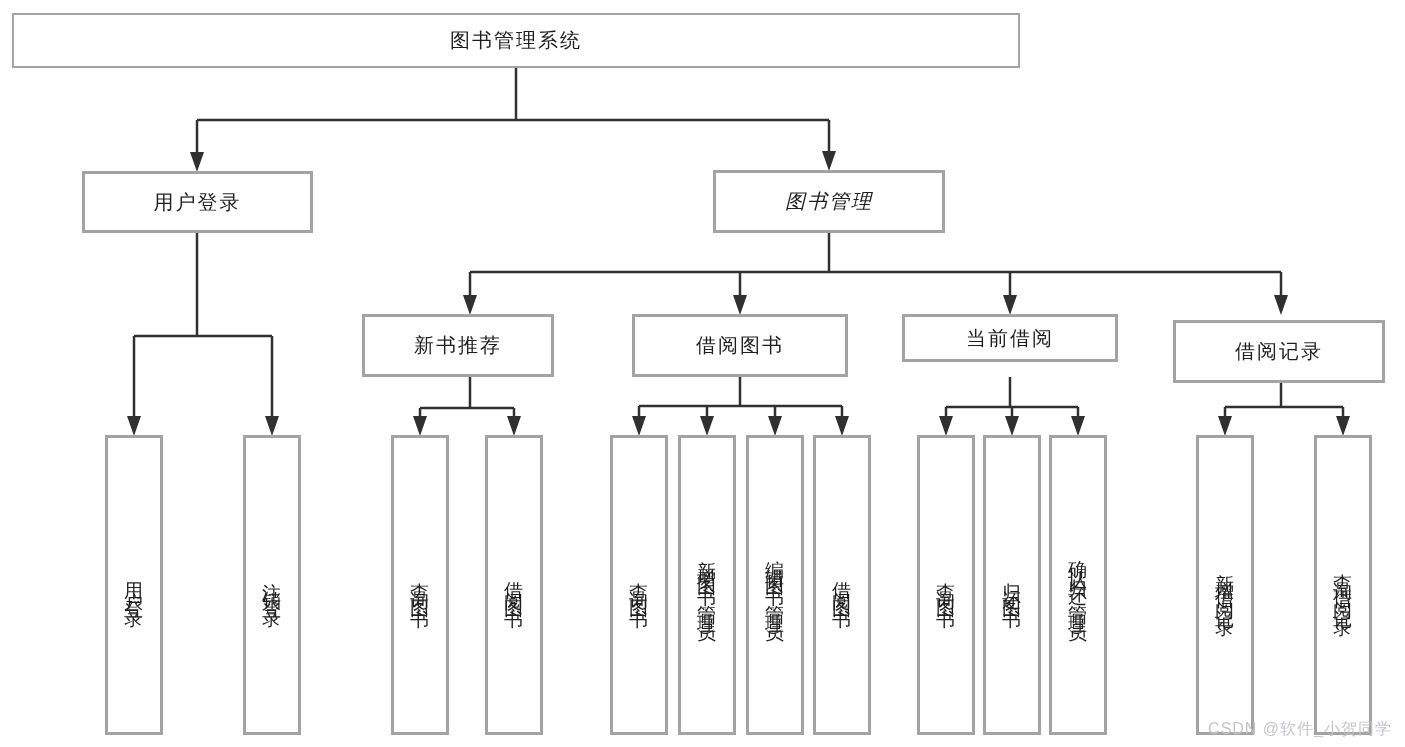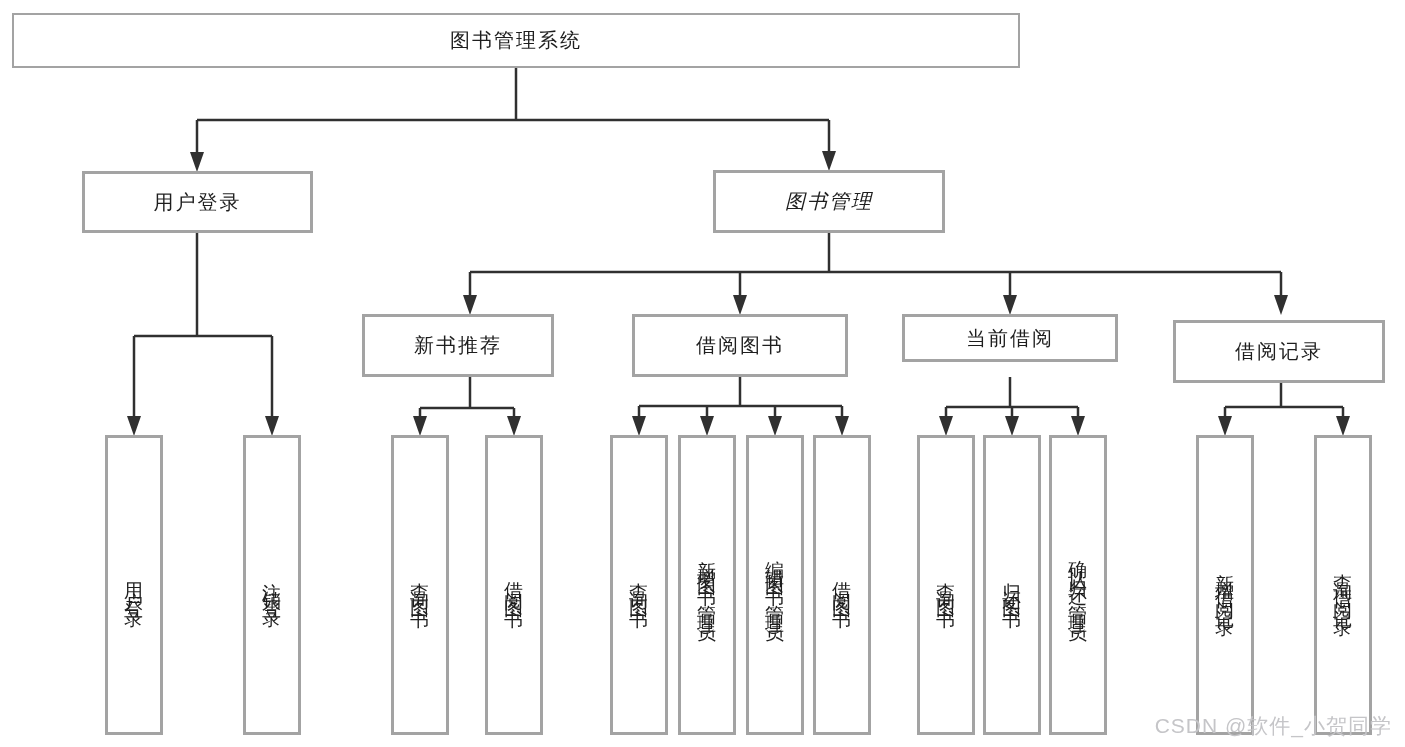--- a/index.html
+++ b/index.html
@@ -42,21 +42,21 @@
     font-size: 19px;
     letter-spacing: 9px;
     color: #1e1e1e;
     line-height: 1;
     white-space: nowrap;
   }
   .watermark {
     position: absolute;
     right: 13px;
     bottom: 7px;
-    font-size: 21px;
+    font-size: 16px;
     color: #c5c5c8;
     letter-spacing: 1px;
     z-index: 2;
     white-space: nowrap;
   }
 </style>
 </head>
 <body>
 
 <div class="canvas">

